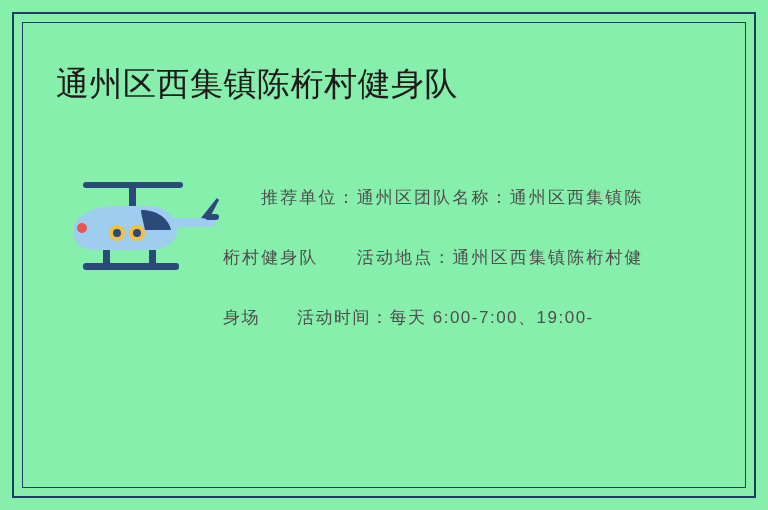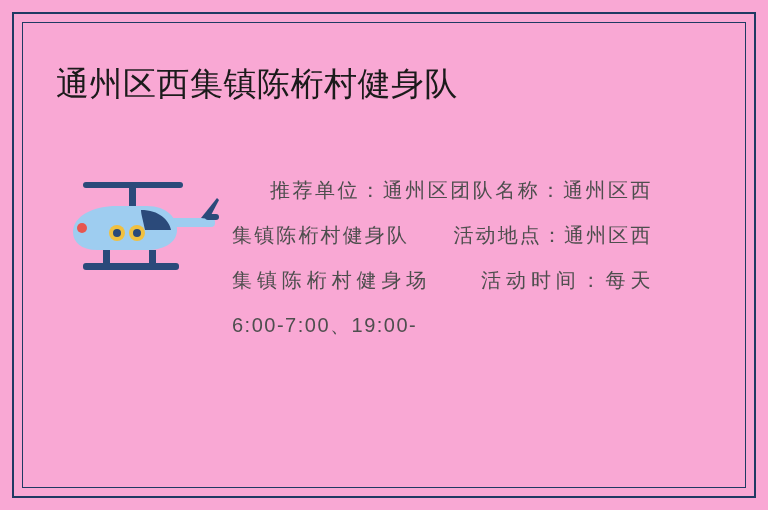--- a/index.html
+++ b/index.html
@@ -10,21 +10,21 @@
     width: 768px;
     height: 510px;
     background: #f7f5ee;
     font-family: "Liberation Sans", sans-serif;
     overflow: hidden;
   }
   .page {
     position: relative;
     width: 768px;
     height: 510px;
-    background: #f9a8d4;
+    background: #86efac;
     box-sizing: border-box;
     padding-left: 17px;
   }
   .outer-frame {
     position: absolute;
     left: 12px;
     top: 12px;
     right: 12px;
     bottom: 12px;
     border: 2px solid #1f3a63;
@@ -52,25 +52,25 @@
   }
   .illustration {
     position: absolute;
     left: 55px;
     top: 170px;
     width: 165px;
     height: 110px;
   }
   .body-text {
     position: absolute;
-    left: 232px;
+    left: 223px;
     top: 168px;
     width: 420px;
-    font-size: 20px;
-    line-height: 45px;
+    font-size: 17px;
+    line-height: 60px;
     color: #4e4e4e;
     letter-spacing: 1.5px;
     font-family: "Liberation Sans", sans-serif;
     text-align: justify;
     text-indent: 38px;
   }
 </style>
 </head>
 <body>
 

